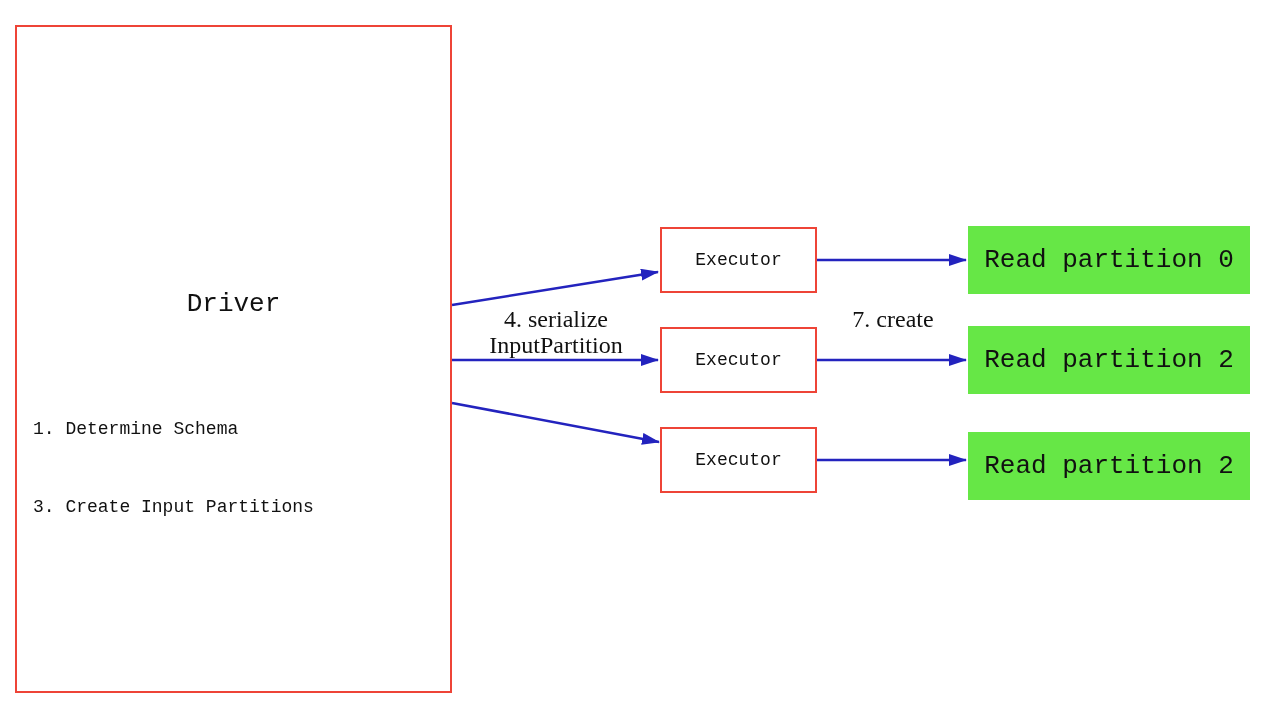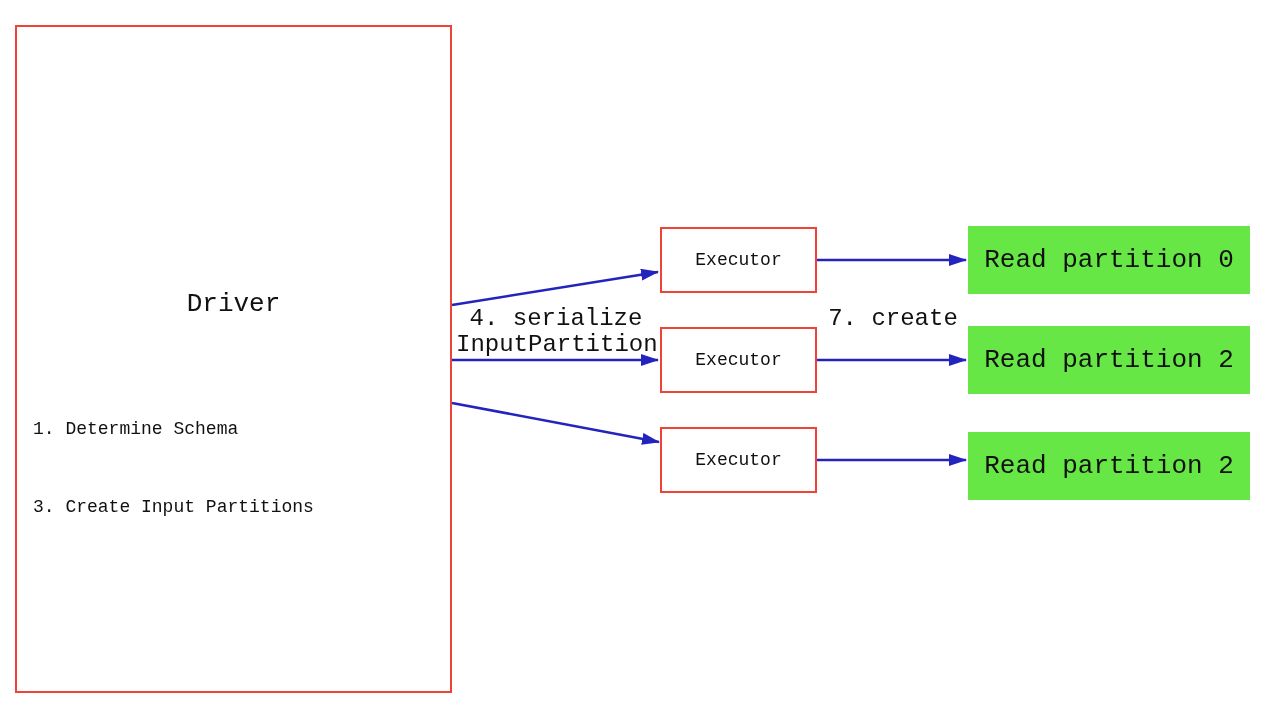--- a/index.html
+++ b/index.html
@@ -78,21 +78,21 @@
     display: flex;
     align-items: center;
     justify-content: center;
     font-size: 26px;
     color: var(--text-black);
   }
   .edge-label {
     position: absolute;
     width: 200px;
     text-align: center;
-    font-family: Liberation Mono, monospace;
+    font-family: Liberation Serif, serif;
     font-size: 24px;
     line-height: 26px;
     color: var(--text-black);
   }
 </style>
 </head>
 <body>
 
 <div class="canvas">
 

